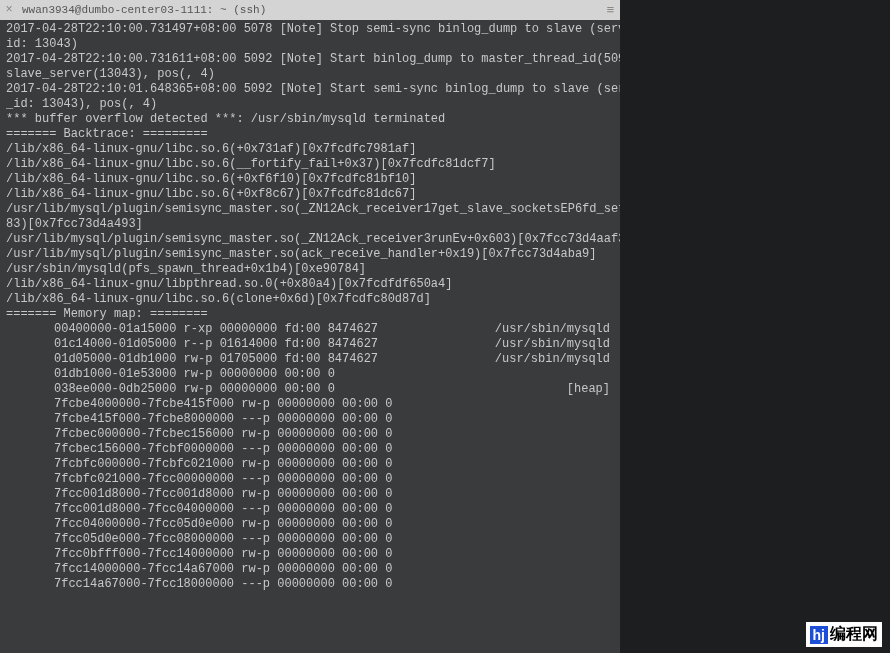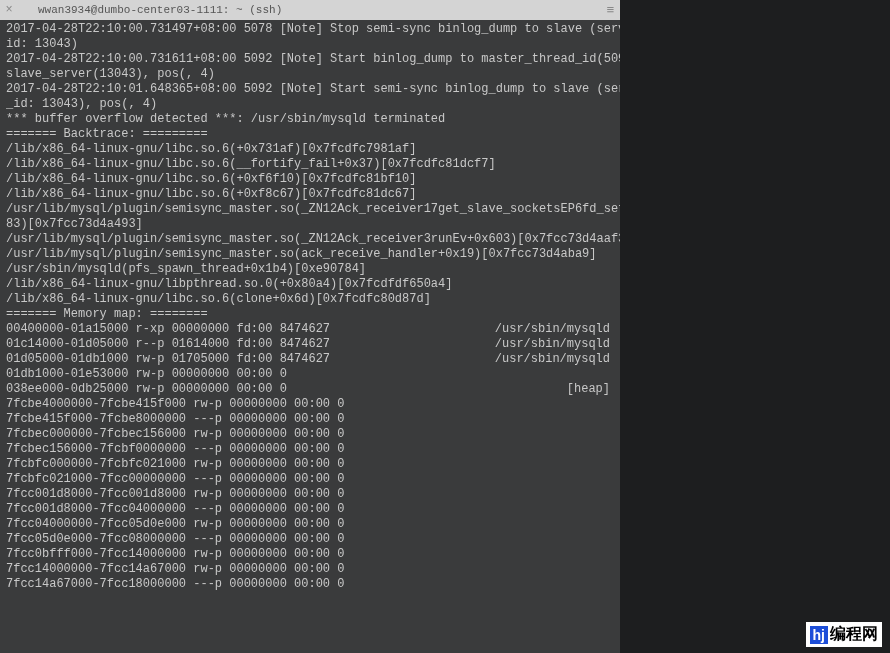--- a/index.html
+++ b/index.html
@@ -22,41 +22,41 @@
   font-size: 11px;
   color: #555;
 }
 .tab-close {
   width: 18px;
   text-align: center;
   color: #888;
   font-size: 12px;
   cursor: pointer;
 }
-.tab-title { flex: 1; padding: 0 4px; white-space: nowrap; overflow: hidden; margin-left: 16px; }
+.tab-title { flex: 1; padding: 0 4px; white-space: nowrap; overflow: hidden; }
 .tab-hamburger {
   width: 20px;
   text-align: center;
   color: #888;
   font-size: 13px;
   letter-spacing: -1px;
 }
 .term {
   flex: 1;
   background: #3a3b3c;
   color: #c8c8c8;
   padding: 2px 6px;
   overflow: hidden;
   line-height: 15px;
   white-space: pre;
   font-size: 12px;
 }
 .term-line { white-space: pre; }
 .memory-row { display: flex; }
-.memory-left { flex: 1; white-space: pre; }
+.memory-left { flex: 1; white-space: pre; margin-left: 48px; }
 .memory-right { white-space: pre; padding-right: 4px; }
 .logo {
   position: absolute;
   bottom: 6px;
   right: 8px;
   display: flex;
   align-items: center;
   background: #fff;
   padding: 2px 4px;
   font-weight: bold;

